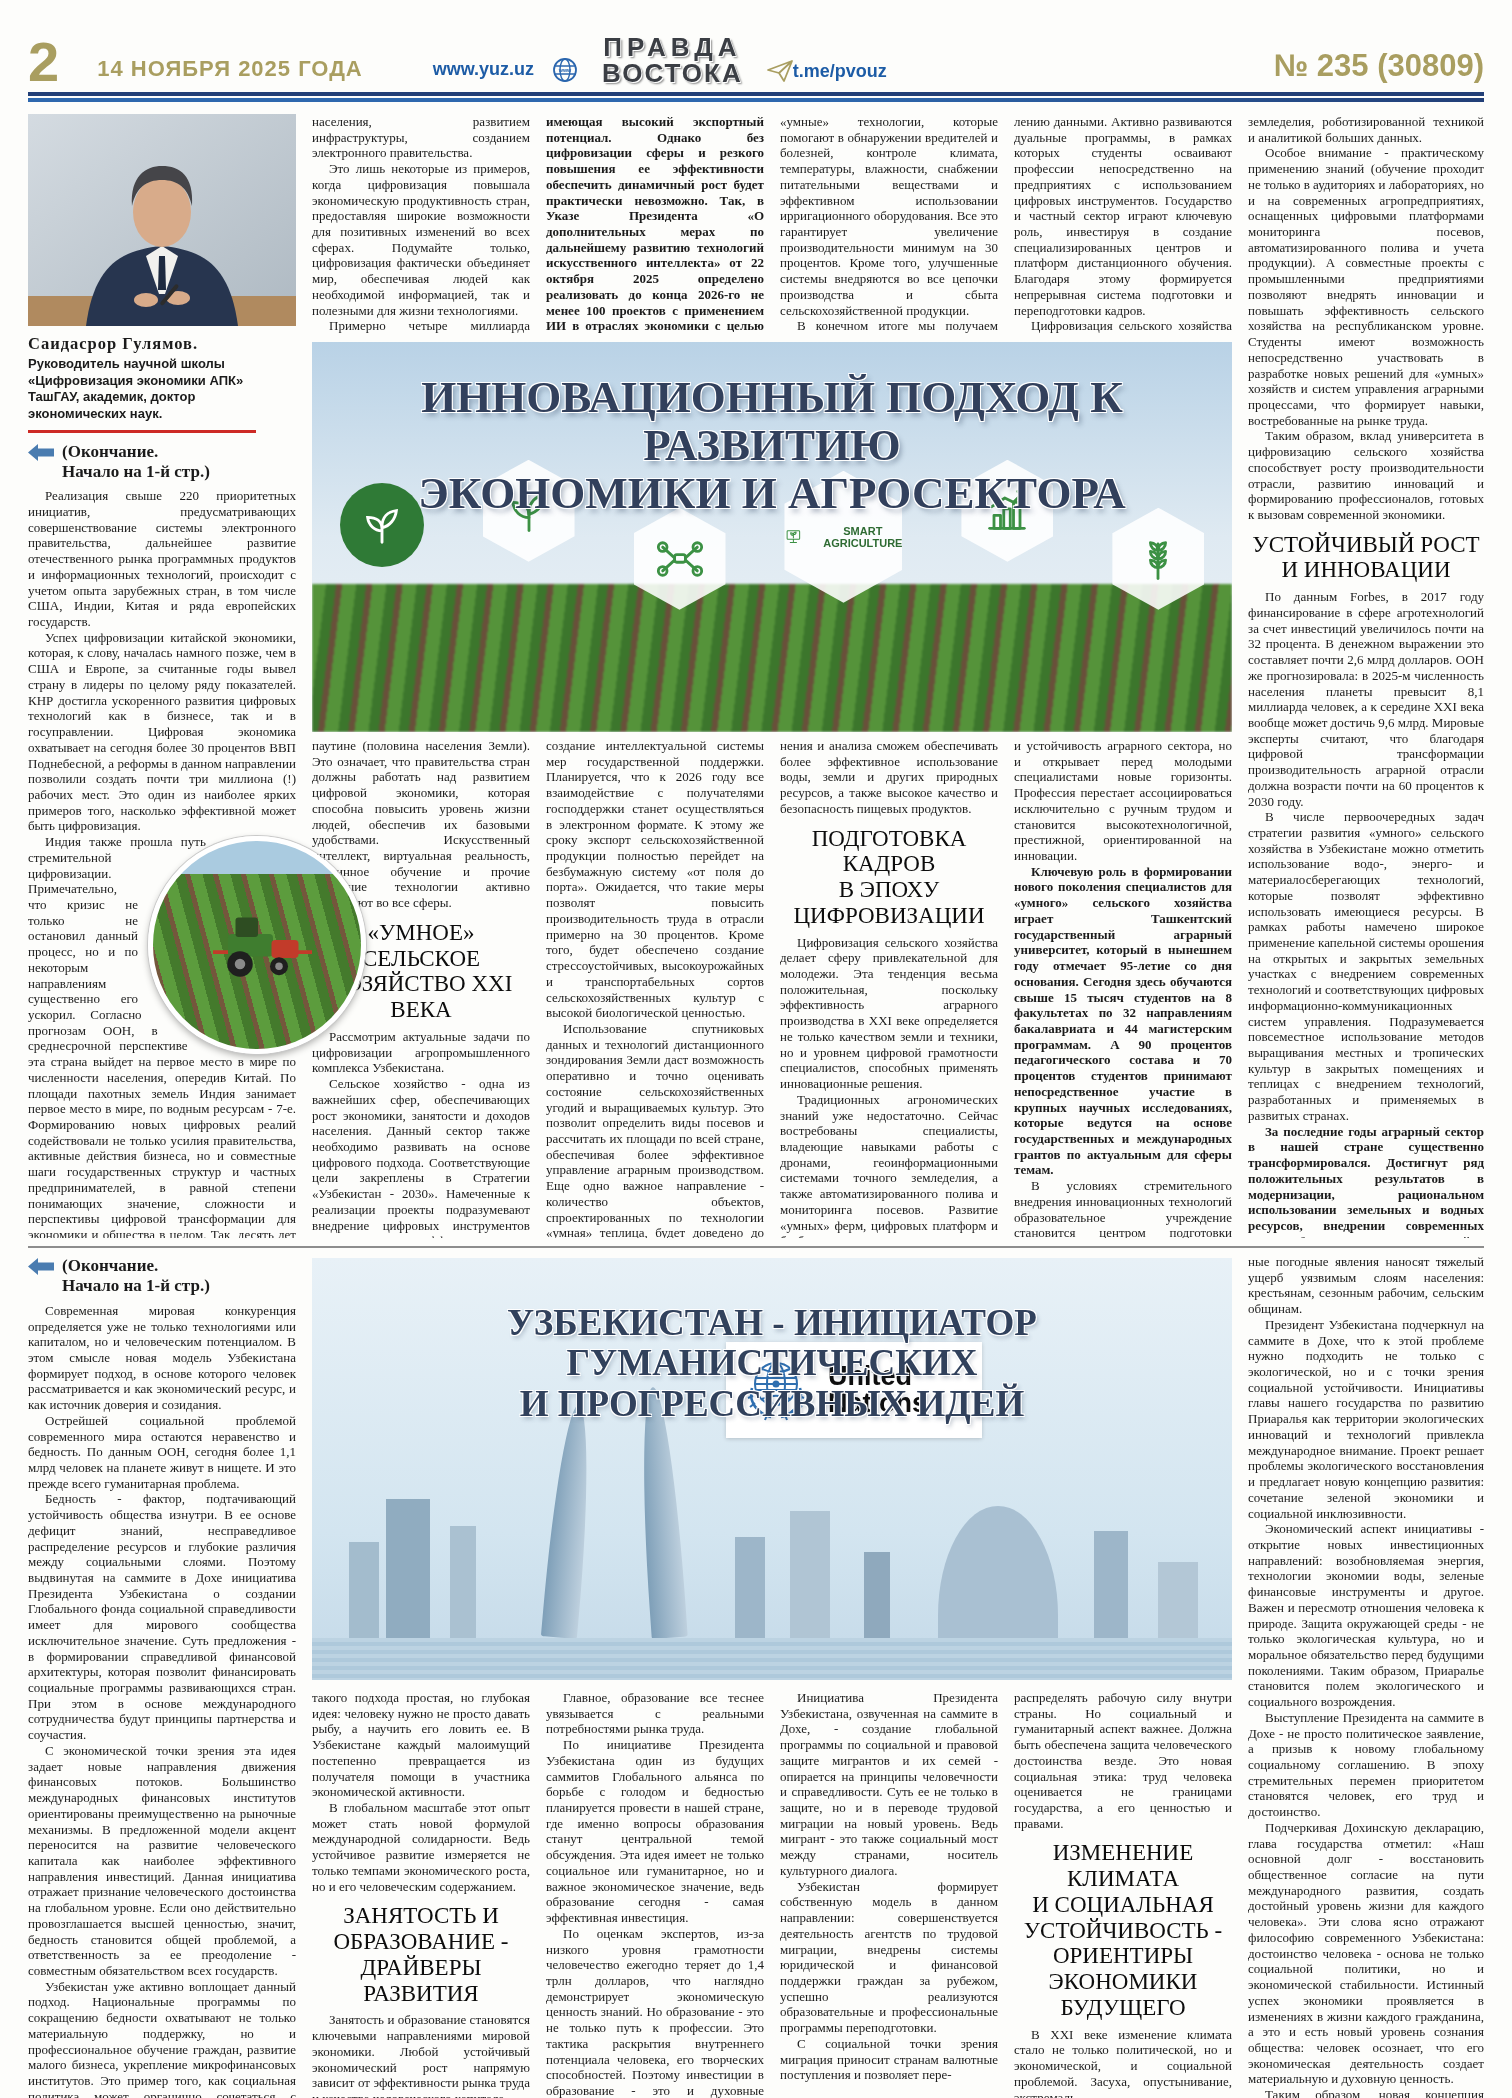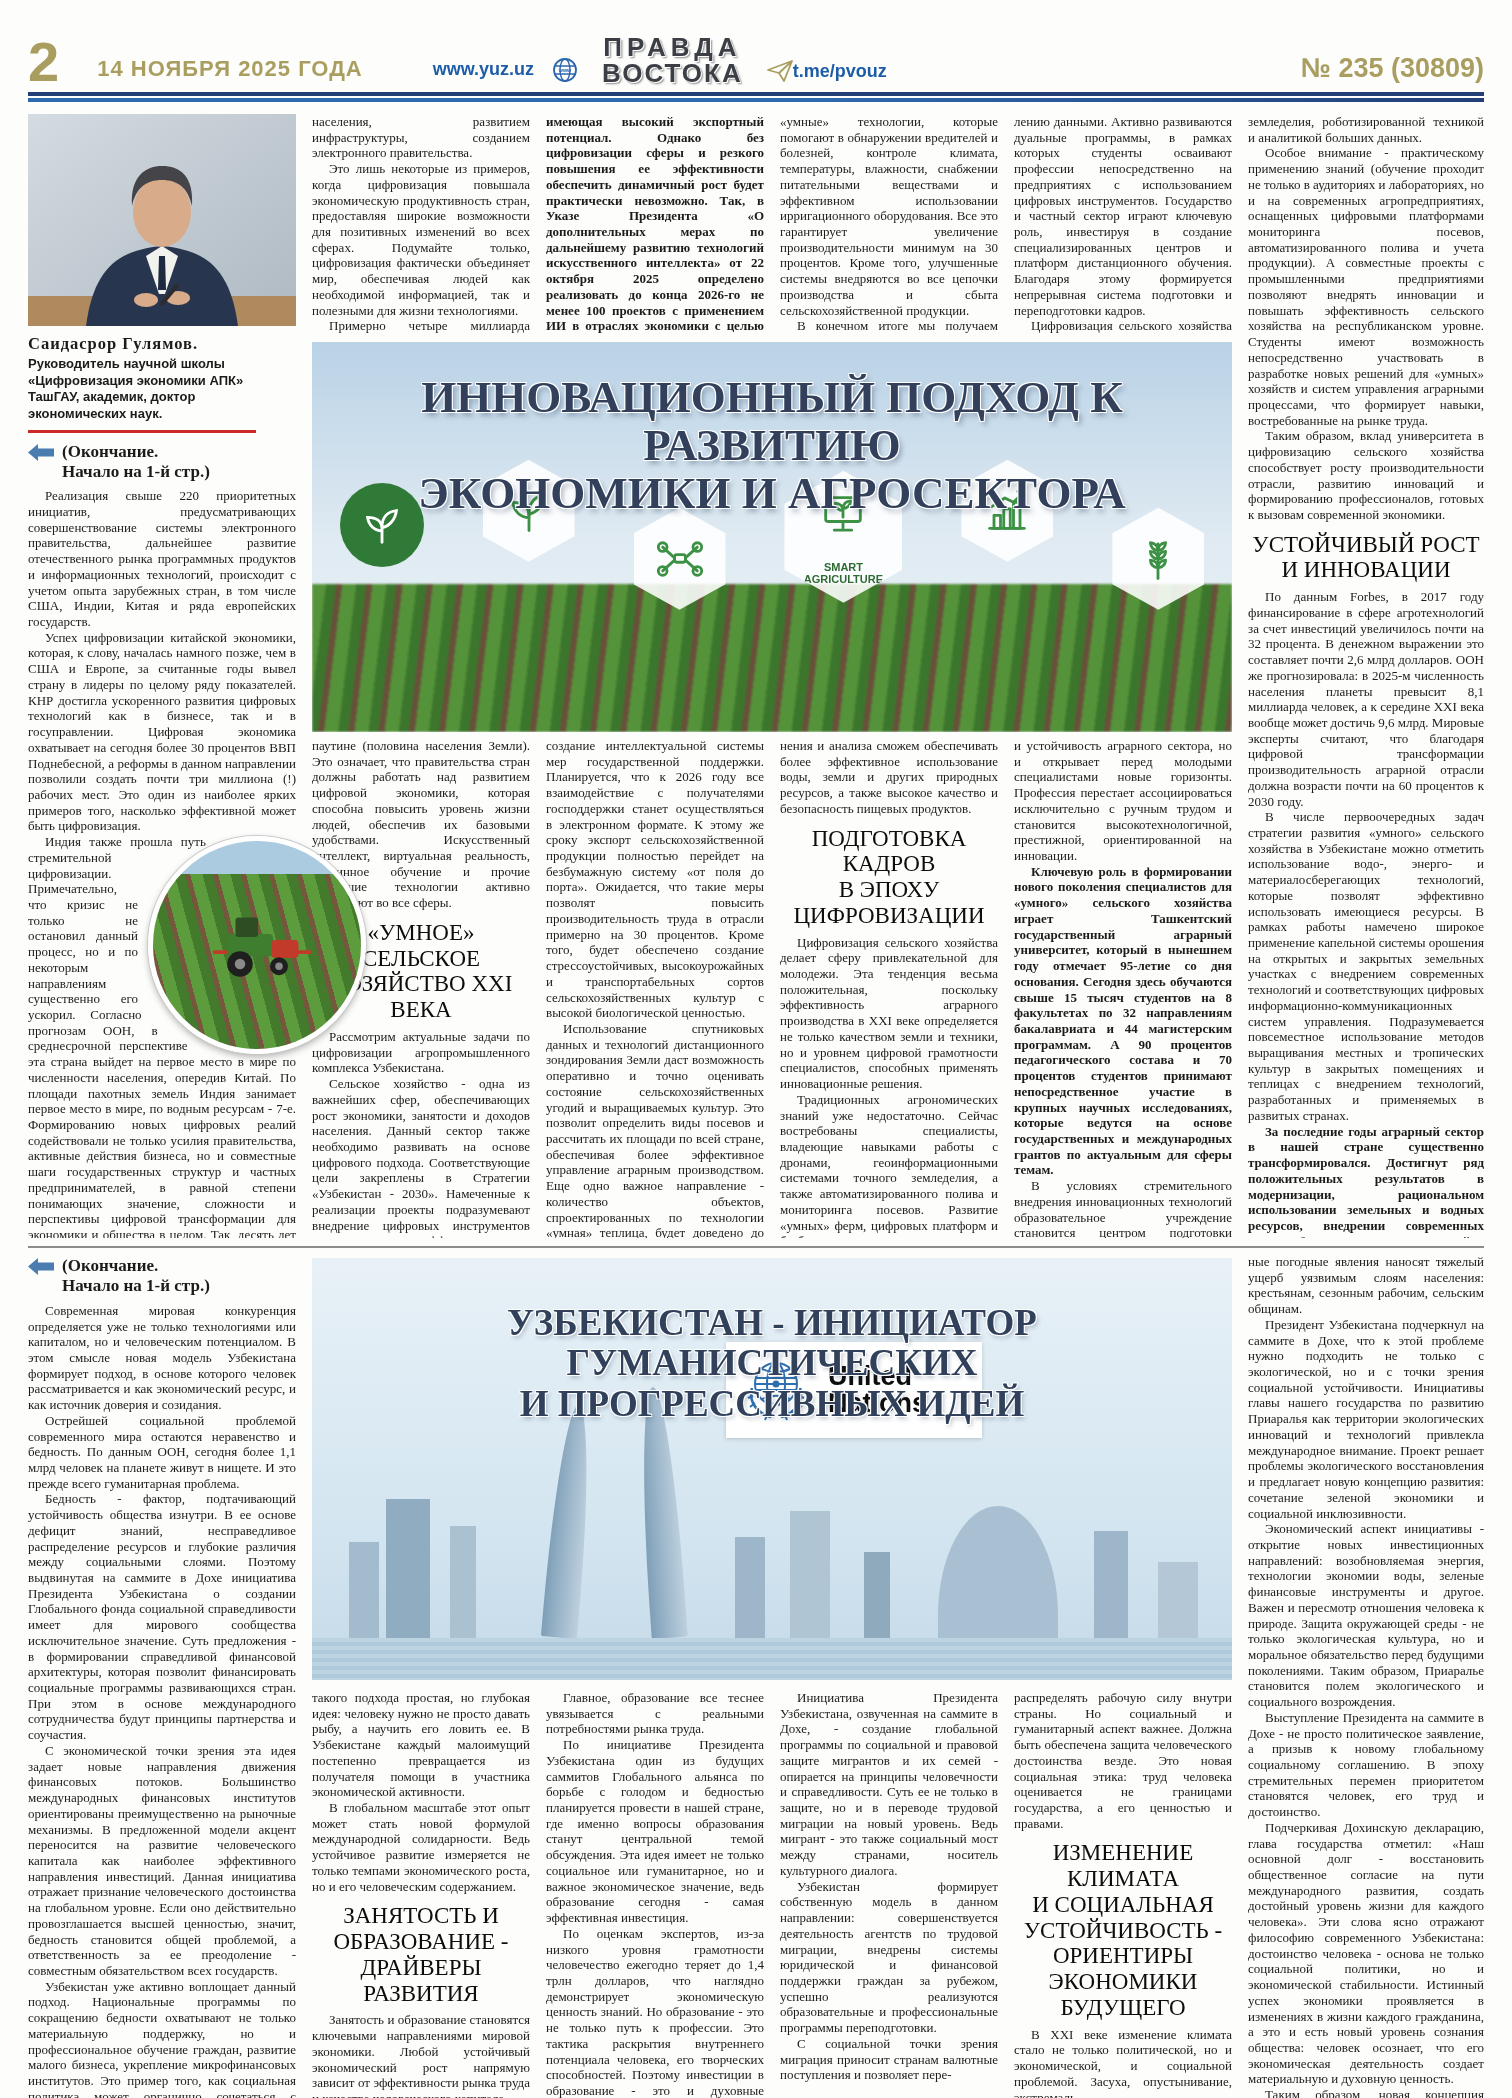--- a/index.html
+++ b/index.html
@@ -12,21 +12,21 @@
   .hcenter{display:flex;align-items:flex-end;margin:0 auto 0 70px;gap:18px;}
   .site{font-family:"Liberation Sans",sans-serif;font-weight:bold;font-size:18px;color:#1d5ca6;margin-bottom:6px;}
   .globe{width:26px;height:26px;margin-bottom:3px;}
   .masthead{text-align:center;font-family:"Liberation Sans",sans-serif;font-weight:bold;color:#3b3e44;
             text-shadow:1px 1px 0 #ffffff,2px 2px 2px #8a8a8a;margin:0 6px;}
   .masthead .m1{font-size:26px;letter-spacing:5px;line-height:1;}
   .masthead .m2{font-size:26px;letter-spacing:2px;line-height:1;}
   .tgwrap{display:flex;align-items:center;margin-bottom:4px;}
   .tg-icon{width:26px;height:22px;}
   .tglink{font-family:"Liberation Sans",sans-serif;font-weight:bold;font-size:18px;color:#1d5ca6;}
-  .issue{font-family:"Liberation Sans",sans-serif;font-weight:bold;font-size:27px;color:#a99e60;margin:0 0 2px 30px;}
+  .issue{font-family:"Liberation Sans",sans-serif;font-weight:bold;font-size:31px;color:#a99e60;margin:0 0 2px 30px;}
   .rule-navy{height:4px;background:#223f77;margin-top:6px;}
   .rule-blue{height:4px;background:linear-gradient(90deg,#2e68ae 0 55%,#223f77);margin-top:2px;}
   
   .txt{font-size:13px;line-height:1.21;text-align:justify;}
   .para{margin:0;text-indent:17px;}
   .para.bold{font-weight:bold;}
   .cont .para:first-child{text-indent:0;}
   .sec-head{text-align:center;font-weight:normal;font-size:23px;line-height:1.12;margin:9px 0 6px;
             white-space:pre-line;color:#0d0d0d;text-indent:0;}
   .colbox{overflow:hidden;}
@@ -52,21 +52,21 @@
   .cap-title{font-family:"Liberation Sans",sans-serif;font-weight:bold;font-size:13px;line-height:1.28;}
   .cap-rule{height:3px;background:#cd2a25;margin:7px 40px 9px 0;}
   
   .headline1{position:absolute;top:2px;left:0;right:0;text-align:center;z-index:3;
              font-weight:bold;font-size:45px;line-height:1.06;color:#32405c;white-space:pre-line;
              text-shadow:-1px -1px 0 #fff,1px -1px 0 #fff,-1px 1px 0 #fff,1px 1px 0 #fff,3px 4px 5px rgba(40,60,90,.35);}
   .field{position:absolute;left:0;right:0;bottom:0;height:38%;
          background:repeating-linear-gradient(97deg,#55933a 0 14px,#3c762c 14px 24px,#69503a 24px 30px);
          filter:blur(1.3px);}
   .hex-row{position:absolute;left:3%;right:3%;top:33%;display:flex;justify-content:space-between;align-items:center;z-index:2;}
-  .hex{width:92px;height:102px;background:rgba(255,255,255,.88);display:flex;flex-direction:column;
+  .hex{width:92px;height:102px;background:rgba(255,255,255,.88);display:flex;flex-direction:row;
        align-items:center;justify-content:center;gap:20px;
        clip-path:polygon(50% 0,100% 25%,100% 75%,50% 100%,0 75%,0 25%);}
   .hex svg{width:52px;height:52px;stroke:#3c9144;fill:none;stroke-width:2.6;stroke-linecap:round;stroke-linejoin:round;}
   .hex.big{width:118px;height:132px;}
   .hex.up{transform:translateY(-26px);} .hex.down{transform:translateY(22px);}
   .badge{width:84px;height:84px;border-radius:50%;background:#2f7a36;display:flex;align-items:center;justify-content:center;transform:translateY(-12px);}
   .badge svg{width:46px;height:46px;stroke:#ffffff;fill:none;stroke-width:3;stroke-linecap:round;}
   .smart-label{font-family:"Liberation Sans",sans-serif;font-weight:bold;font-size:11px;line-height:1.1;
                color:#2e6b33;text-align:center;white-space:pre-line;}
   

